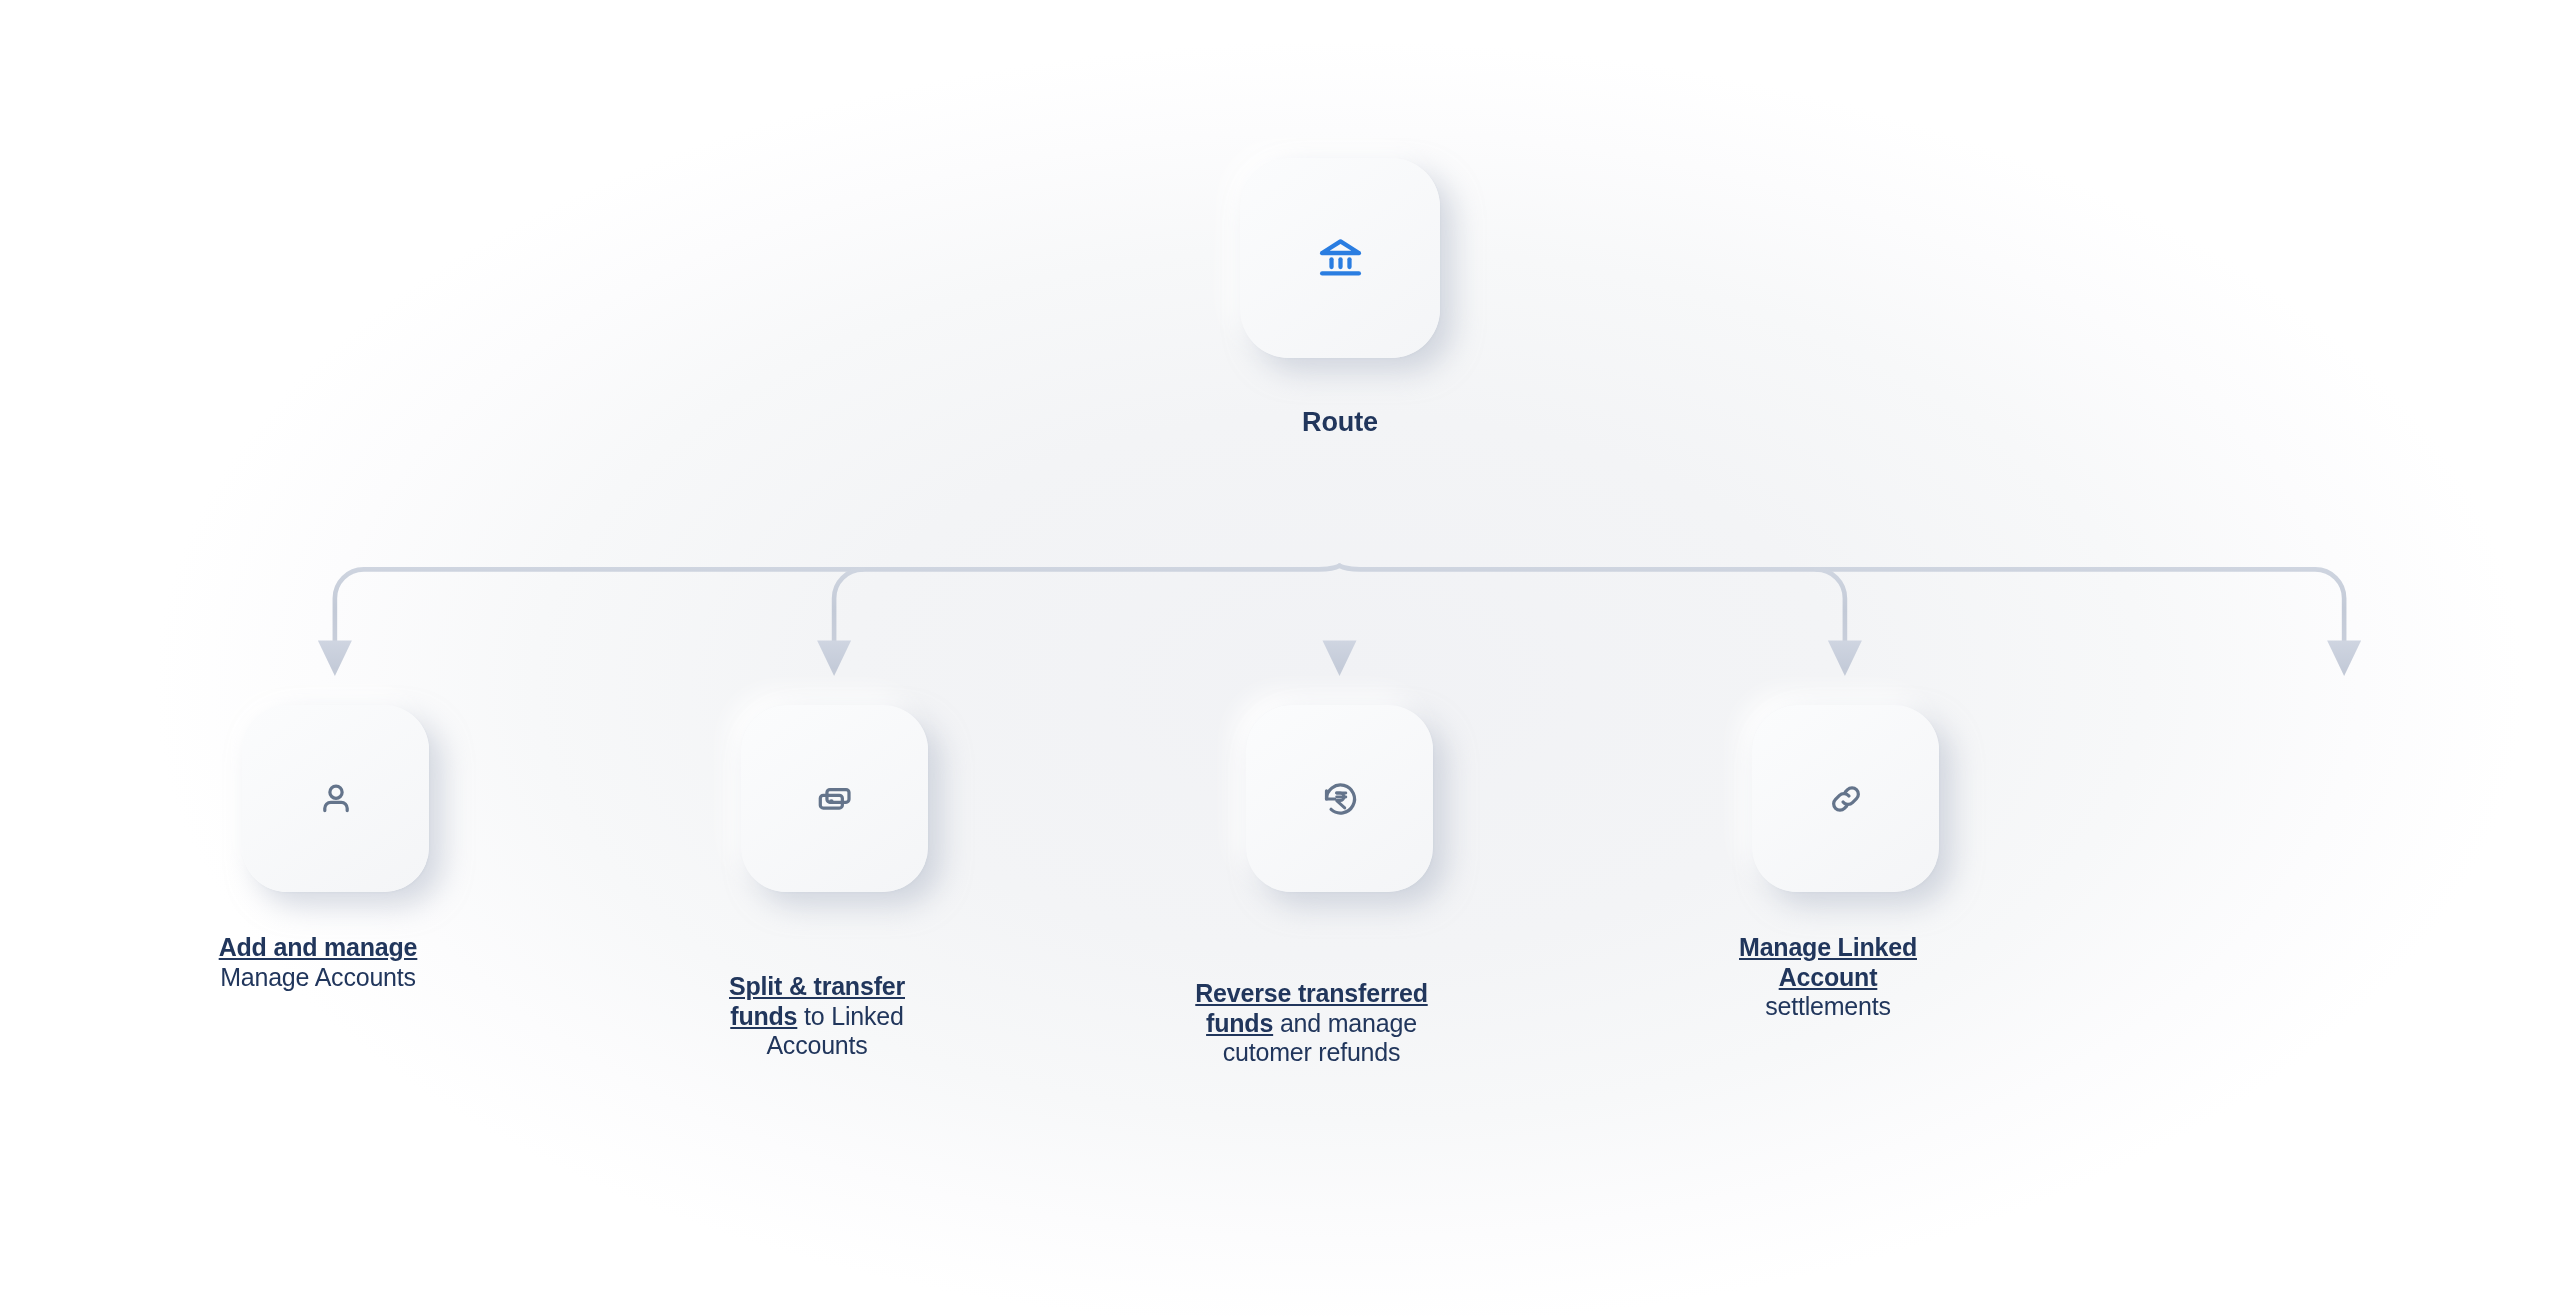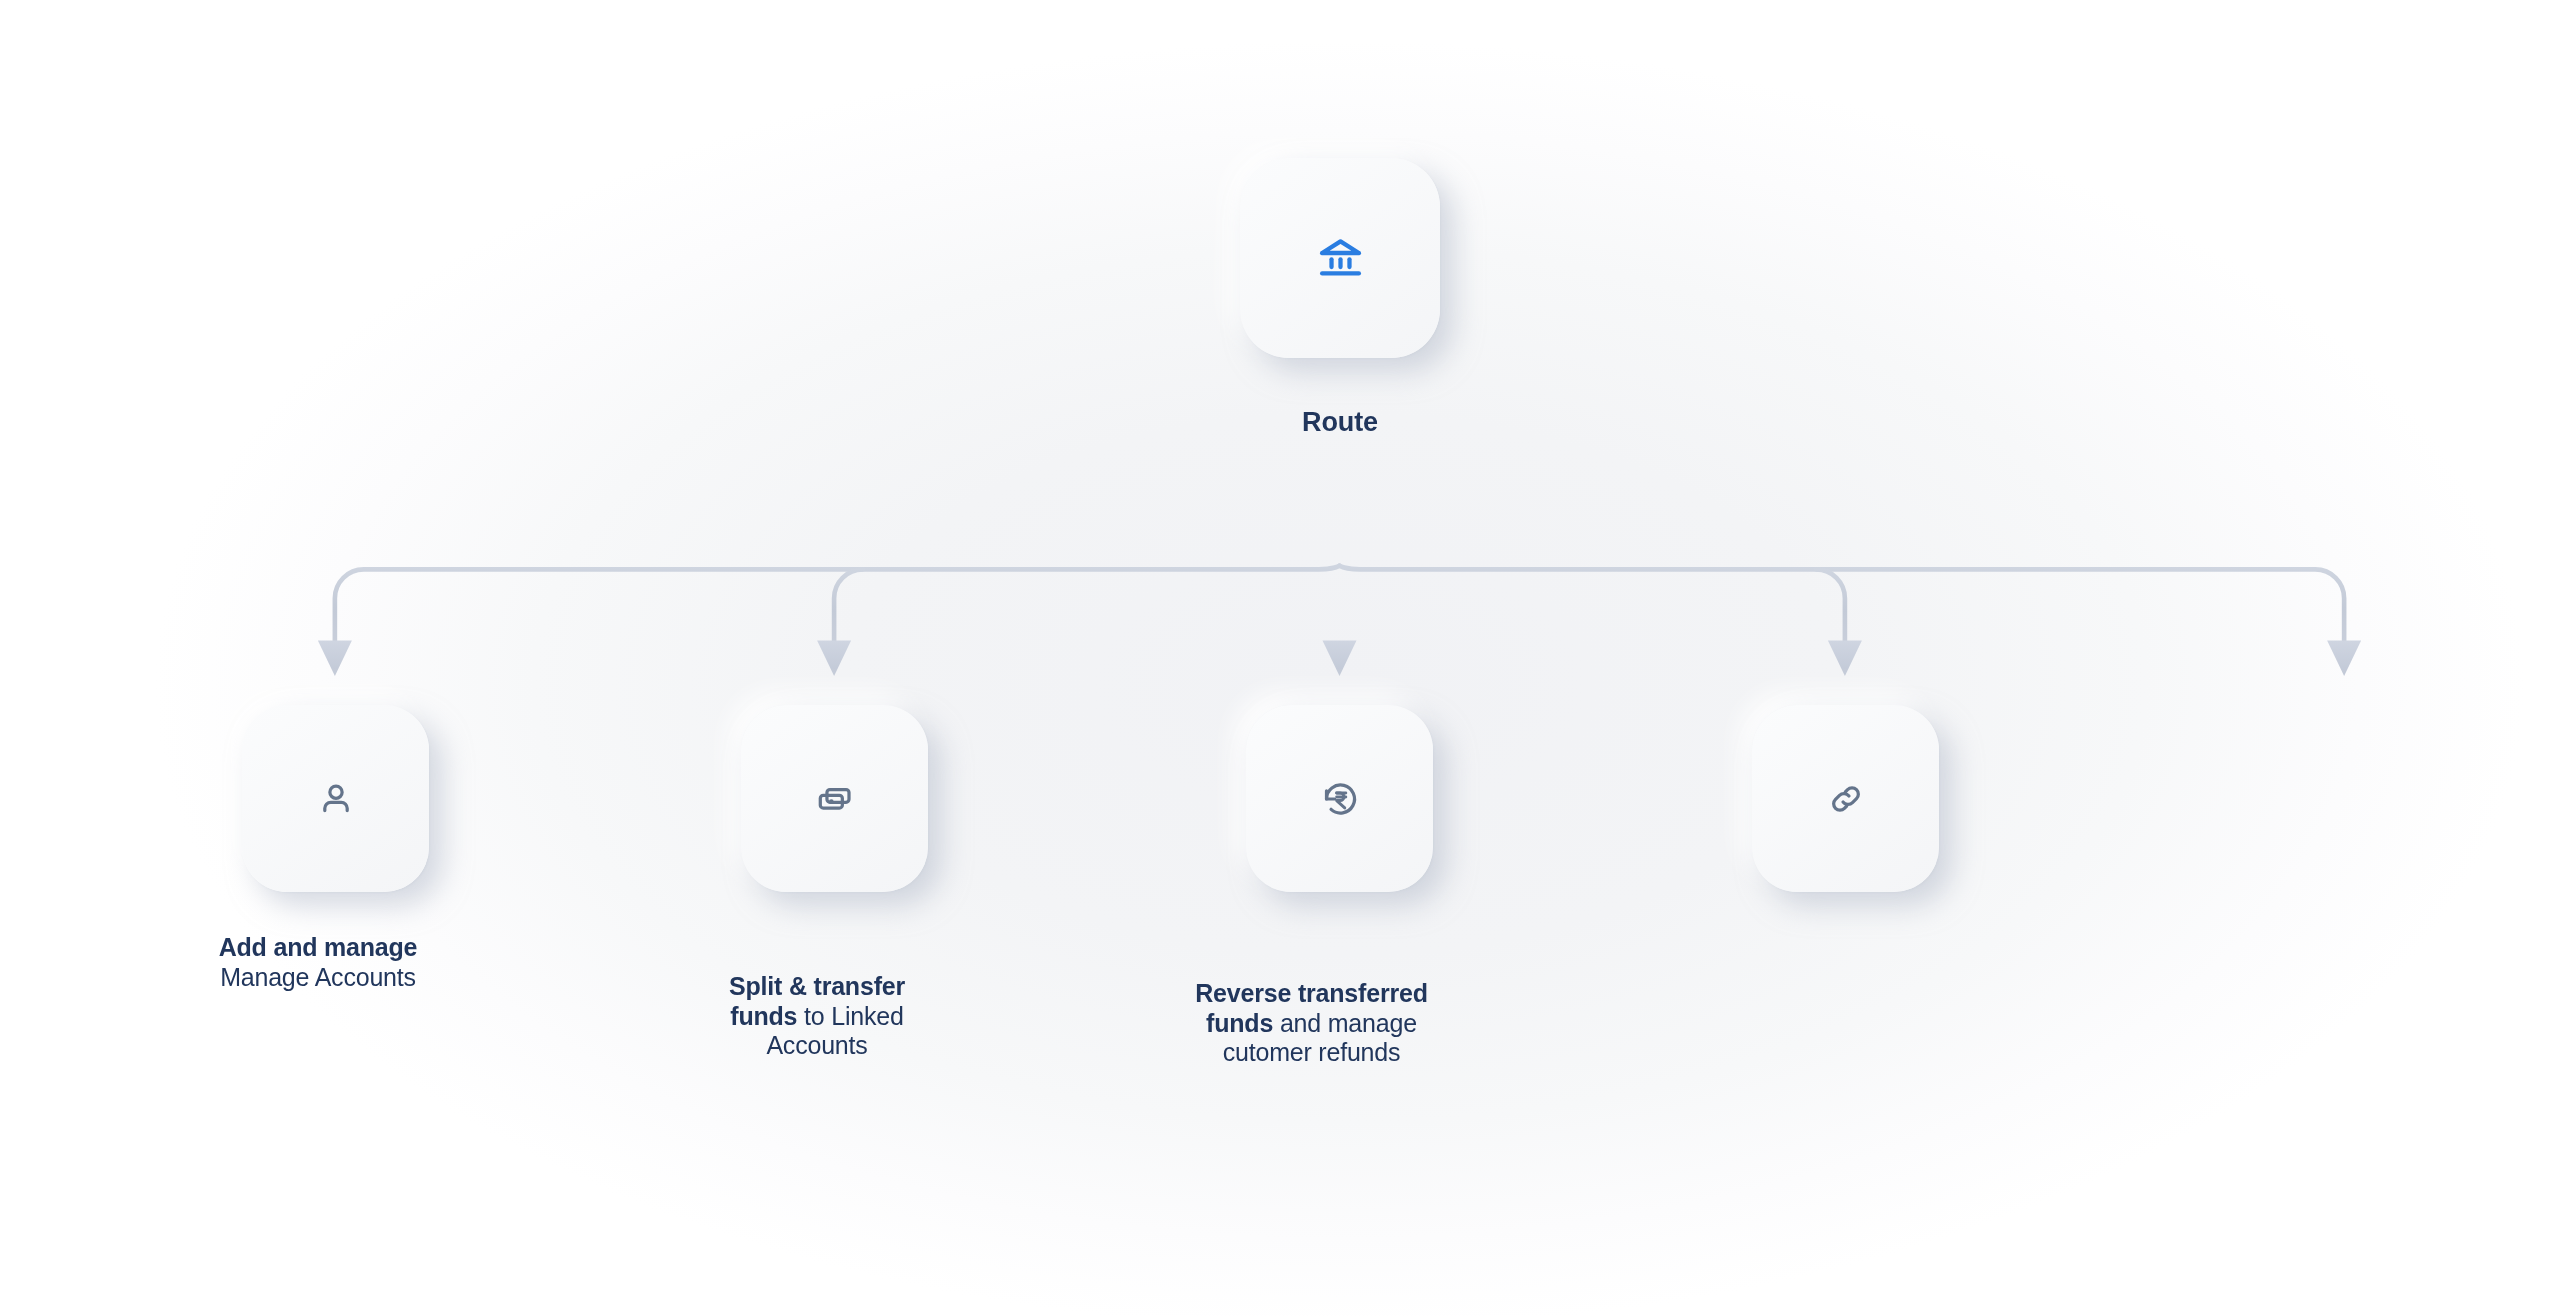--- a/index.html
+++ b/index.html
@@ -80,20 +80,21 @@
     position: absolute;
     text-align: center;
     font-size: 25px;
     color: #21365c;
     line-height: 1.18;
     font-weight: 400;
     letter-spacing: -0.2px;
   }
   .leaf-label b {
     font-weight: 700;
+    text-decoration: underline;
   }
 
   
   .node {
     position: absolute;
     display: flex;
     flex-direction: column;
     align-items: center;
   }
 </style>
@@ -204,17 +205,20 @@
 
   <div class="node" style="left: 1752px; top: 705px; width: 187px;">
     <div class="tile tile-leaf" style="position: relative;">
       <span>
         <svg width="42" height="42" viewBox="0 0 24 24" fill="none" stroke="#64748b" stroke-width="1.85" stroke-linecap="round" stroke-linejoin="round">
           <path d="M10.3 13.7 a3.6 3.6 0 0 0 5.4 0.4 l2.3-2.3 a3.6 3.6 0 0 0-5.1-5.1 l-1.3 1.3"></path>
           <path d="M13.7 10.3 a3.6 3.6 0 0 0-5.4-0.4 l-2.3 2.3 a3.6 3.6 0 0 0 5.1 5.1 l1.3-1.3"></path>
         </svg>
       </span>
     </div>
+    <div class="leaf-label" style="position: relative; top: 41px; width: 222px; left: -17.5px;">
+      <b>Manage Linked Account</b><span> settlements</span>
+    </div>
   </div>
 
 
 </div>
 
 
 </body></html>

